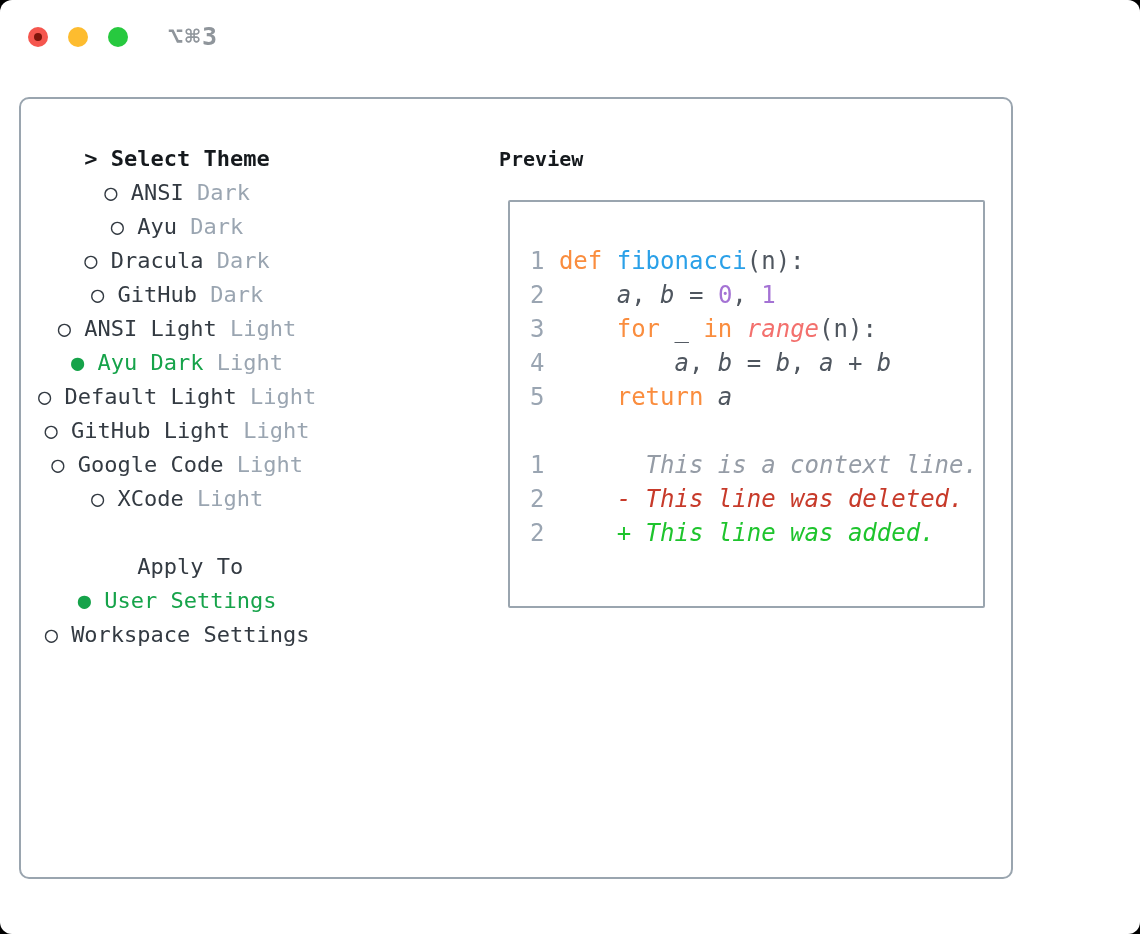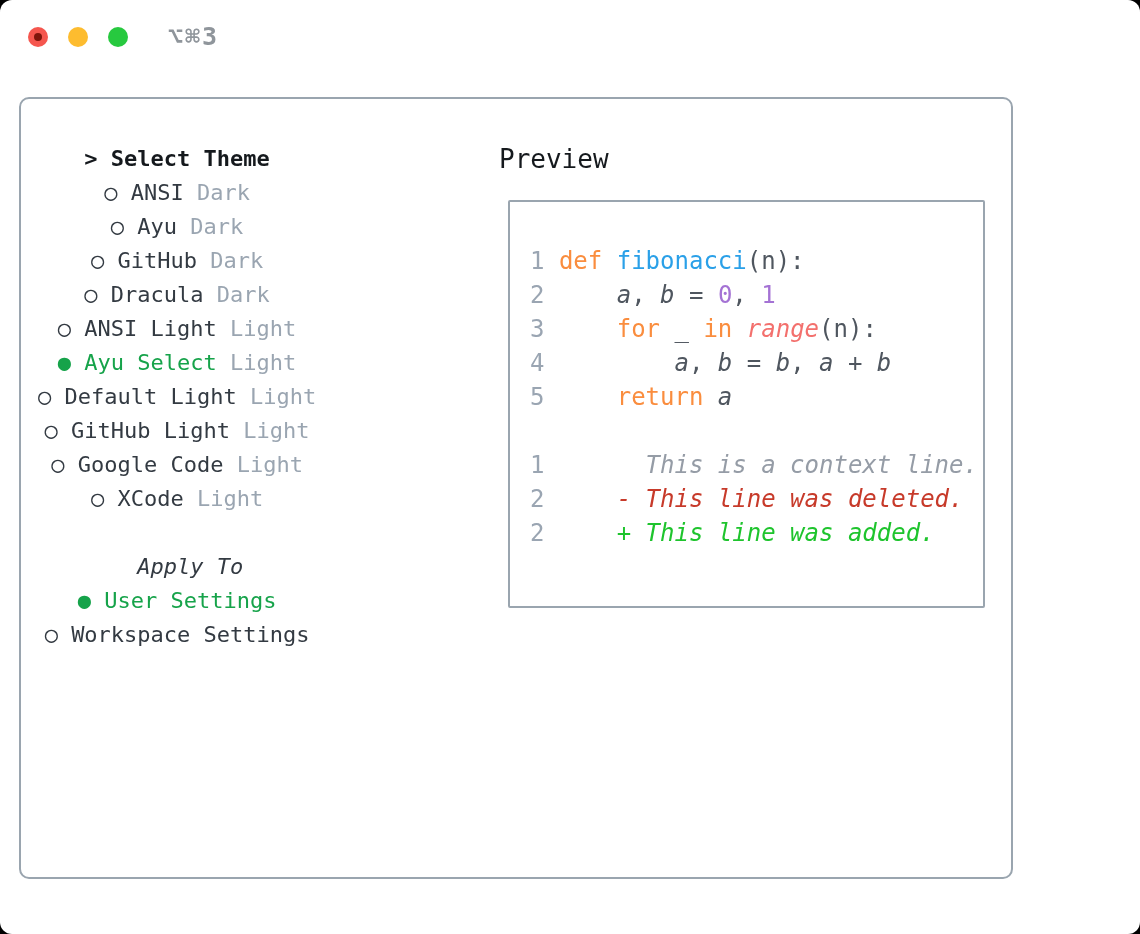--- a/index.html
+++ b/index.html
@@ -15,26 +15,26 @@
   .dot.green{left:108px;background:var(--traffic_green);}
   .inner-dot{position:absolute;left:6px;top:6px;width:8px;height:8px;border-radius:50%;background:var(--traffic_red_dot);}
   .shortcut{position:absolute;left:168px;top:24px;font-size:25px;line-height:26px;font-weight:bold;color:var(--shortcut);letter-spacing:2px;}
   
   .panel{position:absolute;left:19px;top:97px;width:994px;height:782px;
          border:2px solid var(--border);border-radius:10px;box-sizing:border-box;}
   
   .left-col{position:absolute;left:38px;top:142px;font-size:22px;line-height:34px;color:var(--item_text);}
   .row{height:34px;white-space:pre;text-align:center;}
   .row.header{font-weight:bold;color:var(--header_text);}
-  .row.apply-header{padding-left:2ch;font-style:italic;}
+  .row.apply-header{padding-left:2ch;}
   .variant{color:var(--muted);}
   .row.selected .marker,.row.selected .name{color:var(--accent);}
   .hint{color:var(--hint);white-space:pre;}
   
-  .preview-title{position:absolute;left:499px;top:142px;font-size:26px;line-height:34px;font-weight:normal;color:var(--header_text);}
+  .preview-title{position:absolute;left:499px;top:142px;font-size:20px;line-height:34px;font-weight:bold;color:var(--header_text);}
   .preview-box{position:absolute;left:508px;top:200px;width:477px;height:408px;
                border:2px solid var(--border);border-radius:2px;box-sizing:border-box;}
   #code{margin:0;padding:42px 0 0 20px;font-family:inherit;font-size:24px;line-height:34px;white-space:pre;color:var(--pl);}
   .tok-ln{color:var(--ln);}   .tok-kw{color:var(--kw);}
   .tok-fn{color:var(--fn);}   .tok-pl{color:var(--pl);}
   .tok-num{color:var(--num);} .tok-call{color:var(--call);}
   .tok-ctx{color:var(--ctx);} .tok-del{color:var(--del);}
   .tok-add{color:var(--add);}
   .ital{font-style:italic;}
 </style>
@@ -52,24 +52,24 @@
     <span class="shortcut">⌥⌘3</span>
   </div>
 
   <div class="panel"></div>
 
   <div class="left-col">
     <div class="row header"><span class="marker">&gt; </span><span>Select Theme</span></div>
     <div id="theme-list">
         <div class="row item"><span class="marker">○ </span><span class="name">ANSI</span><span class="variant"> Dark</span></div>
         <div class="row item"><span class="marker">○ </span><span class="name">Ayu</span><span class="variant"> Dark</span></div>
+        <div class="row item"><span class="marker">○ </span><span class="name">Dracula</span><span class="variant"> Dark</span></div>
         <div class="row item"><span class="marker">○ </span><span class="name">GitHub</span><span class="variant"> Dark</span></div>
-        <div class="row item"><span class="marker">○ </span><span class="name">Dracula</span><span class="variant"> Dark</span></div>
         <div class="row item"><span class="marker">○ </span><span class="name">ANSI Light</span><span class="variant"> Light</span></div>
-        <div class="row item selected"><span class="marker">● </span><span class="name">Ayu Select</span><span class="variant"> Light</span></div>
+        <div class="row item selected"><span class="marker">● </span><span class="name">Ayu Dark</span><span class="variant"> Light</span></div>
         <div class="row item"><span class="marker">○ </span><span class="name">Default Light</span><span class="variant"> Light</span></div>
         <div class="row item"><span class="marker">○ </span><span class="name">GitHub Light</span><span class="variant"> Light</span></div>
         <div class="row item"><span class="marker">○ </span><span class="name">Google Code</span><span class="variant"> Light</span></div>
         <div class="row item"><span class="marker">○ </span><span class="name">XCode</span><span class="variant"> Light</span></div>
       </div>
     <div class="row"></div>
     <div class="row apply-header">Apply To</div>
     <div id="apply-list">
         <div class="row item selected"><span class="marker">● </span><span class="name">User Settings</span></div>
         <div class="row item"><span class="marker">○ </span><span class="name">Workspace Settings</span></div>

